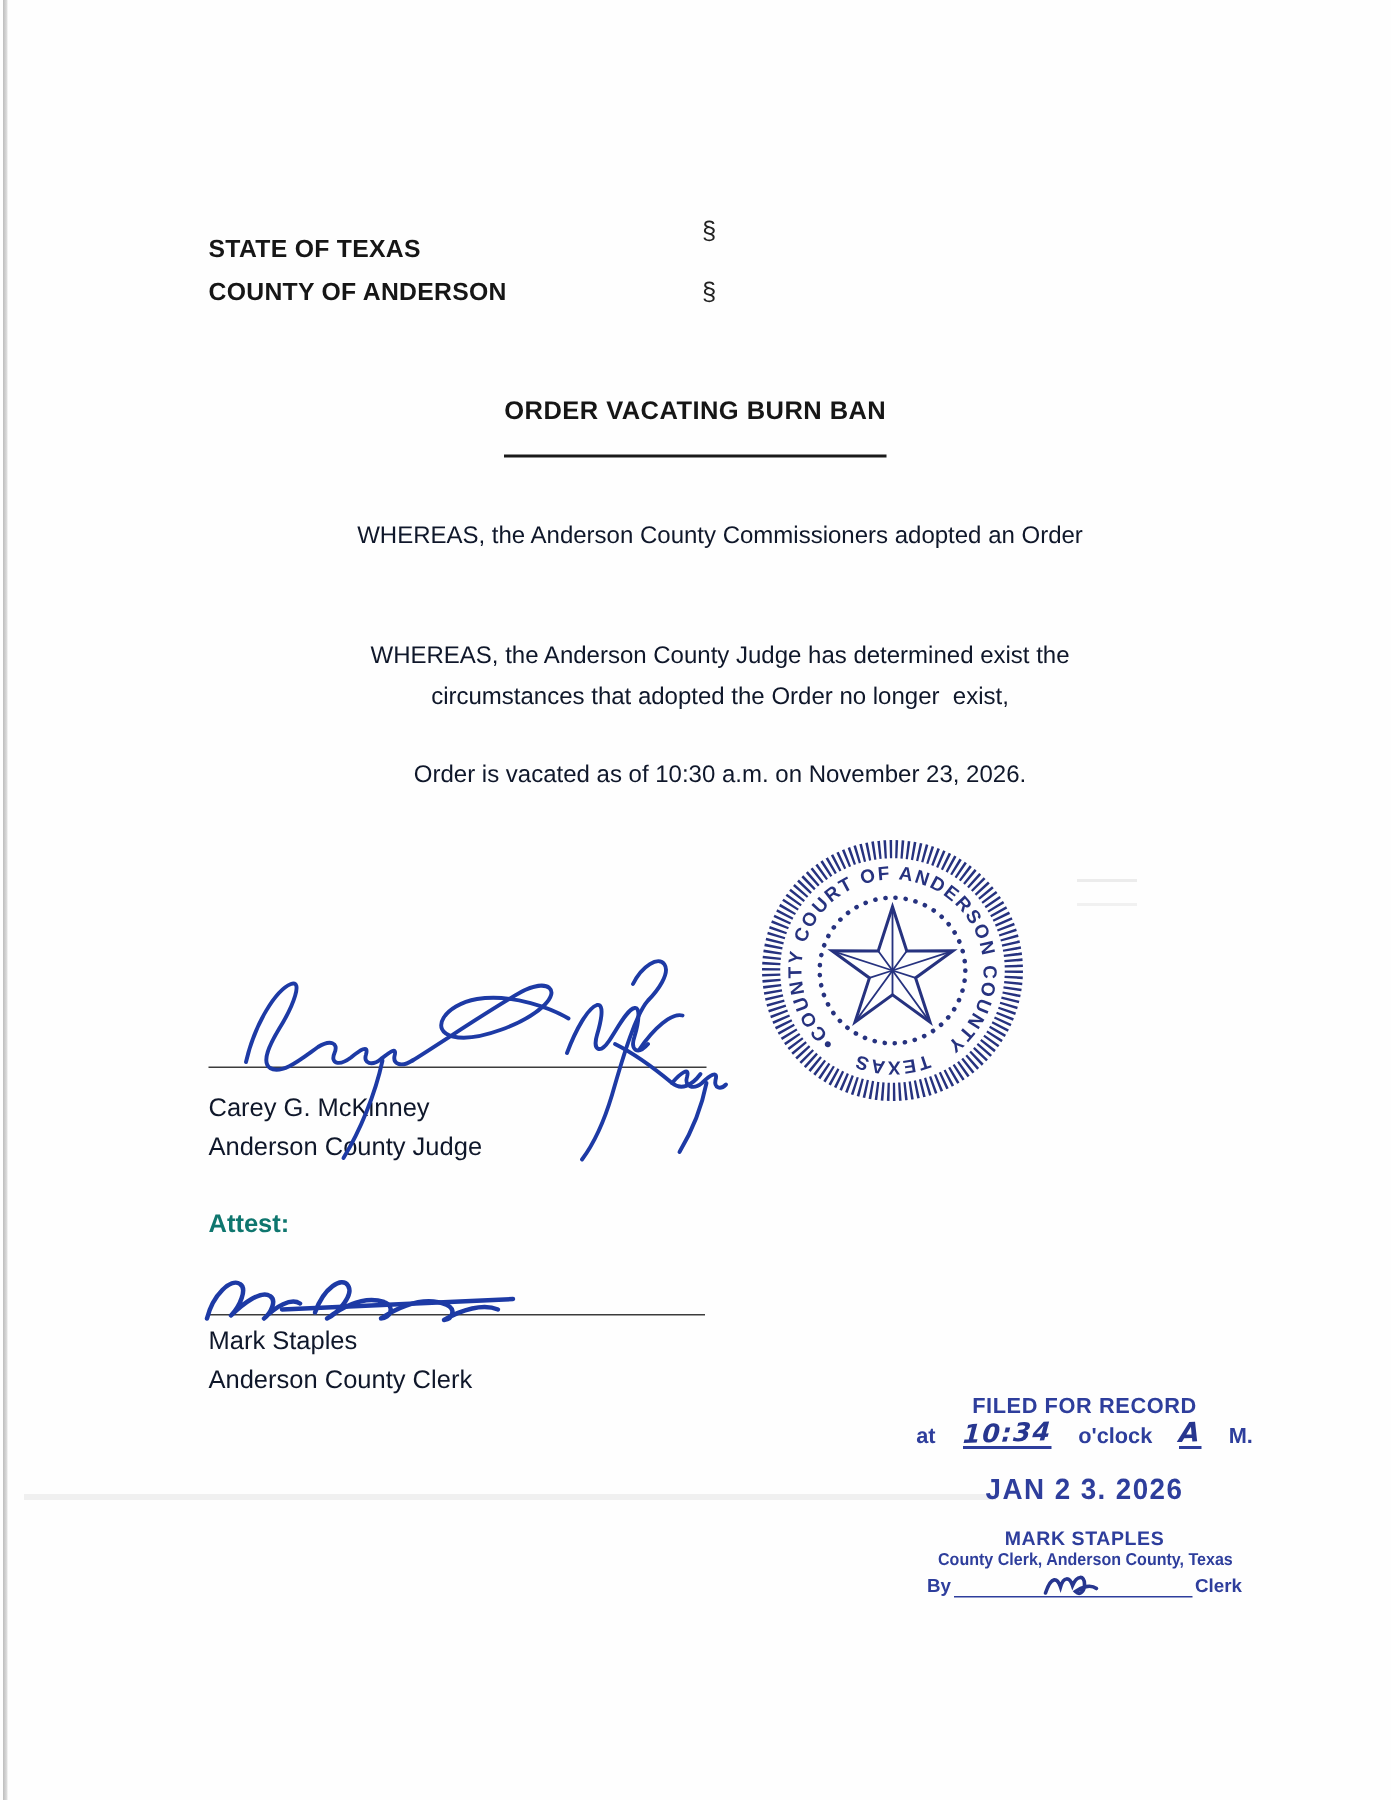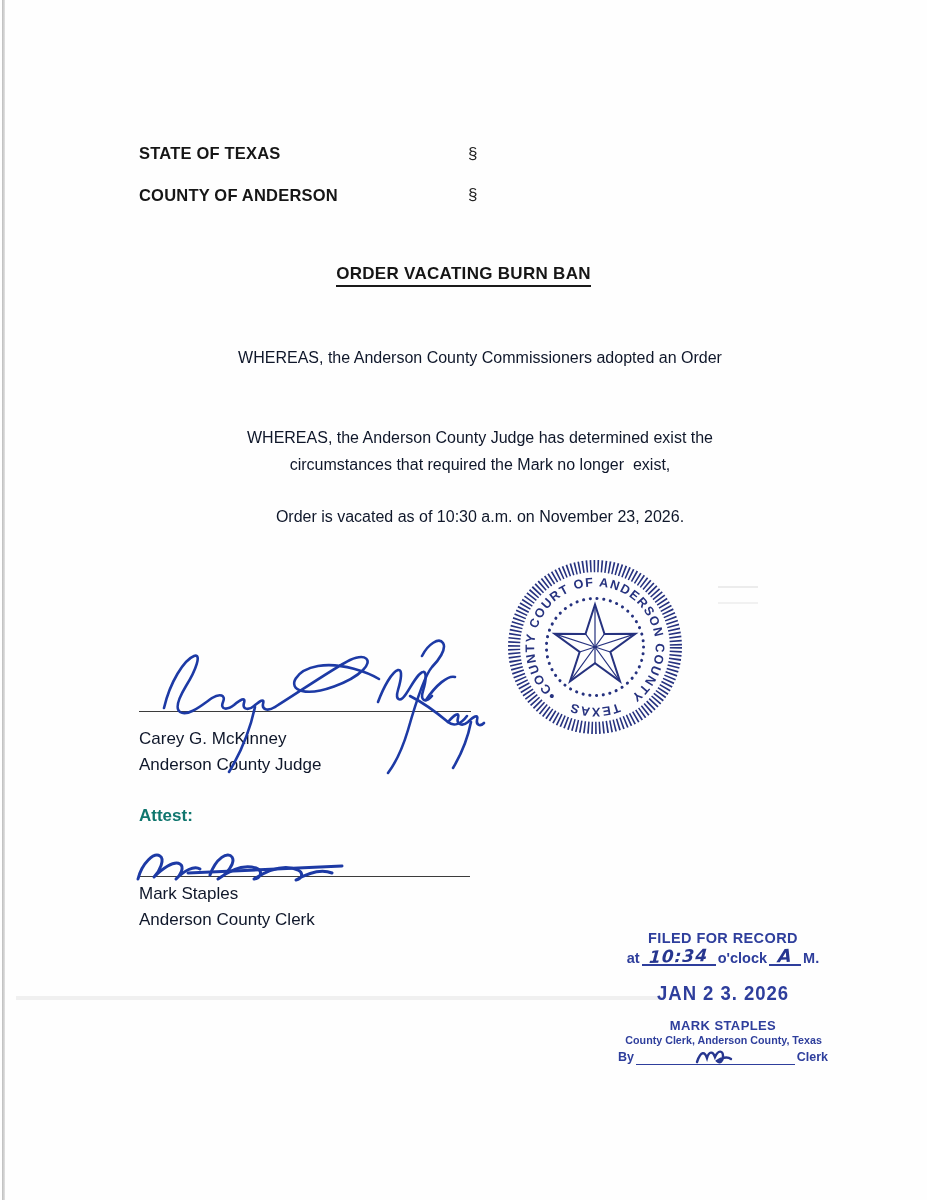--- a/index.html
+++ b/index.html
@@ -26,33 +26,33 @@
     position:absolute; left:718px; top:586px; width:40px; height:14px;
     border-top:2px solid #ececec; border-bottom:2px solid #f1f1f1;
   }
   
   .hdr-label {
     position:absolute; left:139px;
     font-weight:700; font-size:16.5px; letter-spacing:0.2px; color:#161616;
     white-space:pre;
   }
   .hdr-sec { position:absolute; left:468px; font-size:17px; font-weight:400; color:#222; }
-  .row-state  { top:144px; }
+  .row-state  { top:157px; }
   .row-county { top:186px; }
   .sec-state  { top:144px; }
   .sec-county { top:185px; }
   
   .doc-title {
     position:absolute; top:264px; left:0; width:927px;
     text-align:center; font-weight:700; font-size:17px; letter-spacing:0.3px;
     color:#161616;
   }
   .doc-title span {
     border-bottom: 2.5px solid #1a1a1a;
-    padding-bottom: 2px;
+    padding-bottom: 20px;
   }
   
   .para {
     position:absolute; left:104px; width:752px;
     text-align:center; font-size:16px; line-height:27px; color:#0f172a;
   }
   .para .doc-line { white-space:pre; }
   .para-1 { top:344px; }
   .para-2 { top:424px; }
   .para-3 { top:503px; }
@@ -72,21 +72,21 @@
   
   .seal { position:absolute; left:506px; top:558px; }
   
   .stamp {
     position:absolute; left:618px; top:930px; width:210px;
     color:#2e3e9c; text-align:center;
   }
   .stamp .filed-line { font-weight:700; font-size:14.5px; letter-spacing:0.4px; }
   .stamp .time-row {
     margin-top:2px; font-size:14.5px; font-weight:700;
-    display:flex; align-items:flex-end; justify-content:center; gap:2px;
+    display:flex; align-items:flex-end; justify-content:center; gap:18px;
   }
   .stamp .uline {
     display:inline-block; border-bottom:2px solid #2e3e9c;
     text-align:center; line-height:13px;
   }
   .stamp .time-slot { width:74px; }
   .stamp .mer-slot  { width:32px; }
   .handwritten {
     display:inline-block;
     font-family:"DejaVu Sans", sans-serif;
@@ -126,21 +126,21 @@
 
   <div class="doc-title">
     <span>ORDER VACATING BURN BAN</span>
   </div>
 
   <div class="para para-1">
     <div class="doc-line">WHEREAS, the Anderson County Commissioners adopted an Order</div>
   </div>
   <div class="para para-2">
     <div class="doc-line">WHEREAS, the Anderson County Judge has determined exist the</div>
-    <div class="doc-line">circumstances that required the Mark no longer  exist,</div>
+    <div class="doc-line">circumstances that adopted the Order no longer  exist,</div>
   </div>
   <div class="para para-3">
     <div class="doc-line">Order is vacated as of 10:30 a.m. on November 23, 2026.</div>
   </div>
 
   <svg class="seal" width="178" height="178" viewBox="0 0 176 176">
     <g stroke="#26327f" fill="none">
 
       <circle cx="88" cy="88" r="80" stroke-width="12" stroke-dasharray="1.6 2.15"></circle>
 

